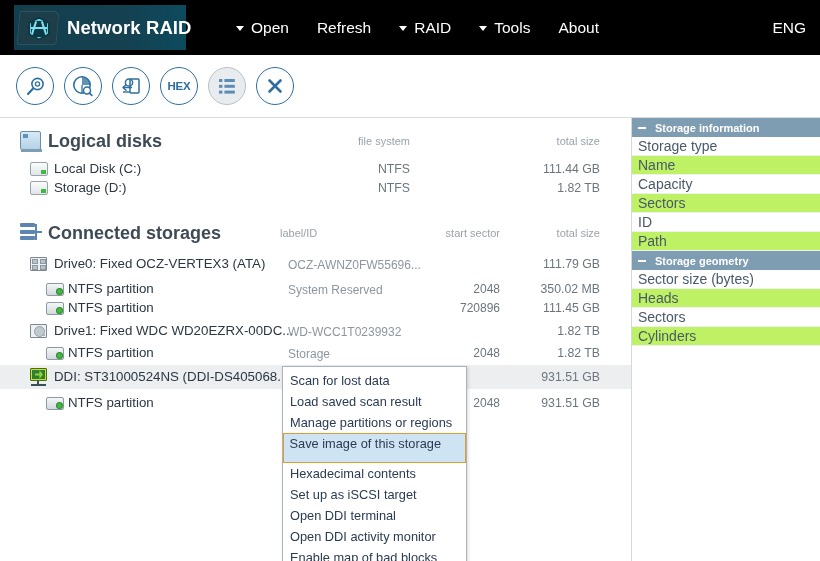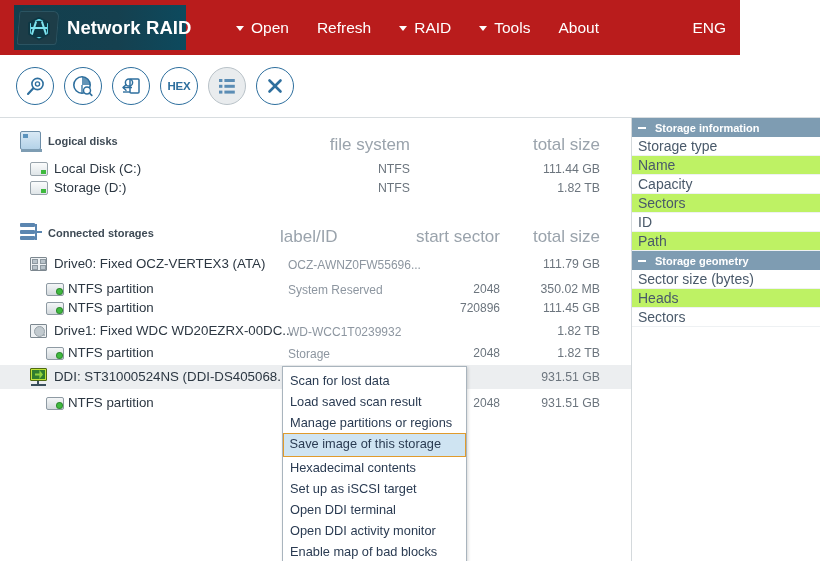--- a/index.html
+++ b/index.html
@@ -12,22 +12,22 @@
   }
   #app {
     position: relative;
     width: 820px; height: 561px;
     background: #ffffff;
   }
 
   
   .titlebar {
     position: absolute; left: 0; top: 0;
-    width: 740px; height: 55px;
-    background: #b91c1c;
+    width: 820px; height: 55px;
+    background: #000000;
     display: flex; align-items: center;
   }
   .logo-wrap {
     position: absolute; left: 14px; top: 5px;
     width: 172px; height: 45px;
     display: flex; align-items: center;
     background: linear-gradient(90deg,#123f4e 0%, #15404f 60%, #0d4a5e 100%);
   }
   .logo-mark {
     position: relative;
@@ -162,31 +162,31 @@
     background: #ffffff;
     overflow: hidden;
   }
   .grp {
     position: absolute; left: 0;
     width: 631px; height: 30px;
     display: flex; align-items: center;
   }
   .grp-title {
     position: absolute; left: 48px;
-    font-size: 11px; font-weight: bold;
+    font-size: 18px; font-weight: bold;
     color: #3e4a55;
     white-space: nowrap;
   }
   .grp-icon {
     position: absolute; left: 20px; top: 5px;
     width: 21px; height: 19px;
   }
   .colhdr {
     position: absolute;
-    font-size: 17px; color: #9aa3ac;
+    font-size: 11px; color: #9aa3ac;
     white-space: nowrap;
     text-align: right;
   }
 
   .row {
     position: absolute; left: 0;
     width: 631px; height: 21px;
     font-size: 13.3px;
     color: #2c3742;
   }
@@ -411,21 +411,21 @@
     line-height: 21px;
     padding-left: 7px;
     font-size: 12.8px;
     color: #2a3b52;
     white-space: nowrap;
     cursor: default;
   }
   .ctxitem.hl {
     background: #cfe4f2;
     border: 1.6px solid #e09b2d;
-    height: 24px;
+    height: 30px;
     line-height: 19px;
     padding-left: 5.5px;
   }
 </style>
 </head>
 <body>
 
 <div id="app">
 
   <div class="titlebar">
@@ -661,20 +661,21 @@
     <div class="panel-row">ID</div>
     <div class="panel-row alt">Path</div>
 
     <div class="panel-hdr">
       <span class="minus"></span>
       <span>Storage geometry</span>
     </div>
     <div class="panel-row">Sector size (bytes)</div>
     <div class="panel-row alt">Heads</div>
     <div class="panel-row">Sectors</div>
+    <div class="panel-row alt">Cylinders</div>
   </div>
 
   <div class="ctxmenu">
     <div class="ctxitem">Scan for lost data</div>
     <div class="ctxitem">Load saved scan result</div>
     <div class="ctxitem">Manage partitions or regions</div>
     <div class="ctxitem hl">Save image of this storage</div>
     <div class="ctxitem">Hexadecimal contents</div>
     <div class="ctxitem">Set up as iSCSI target</div>
     <div class="ctxitem">Open DDI terminal</div>

